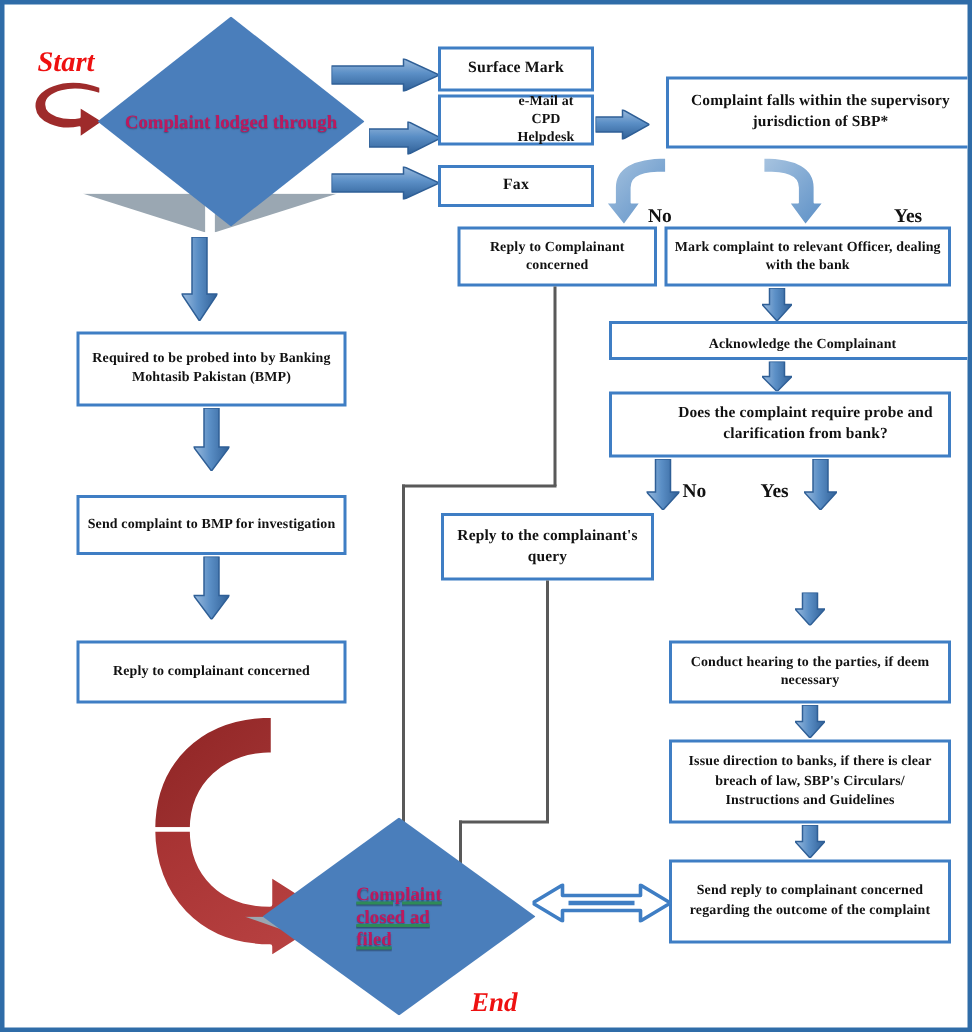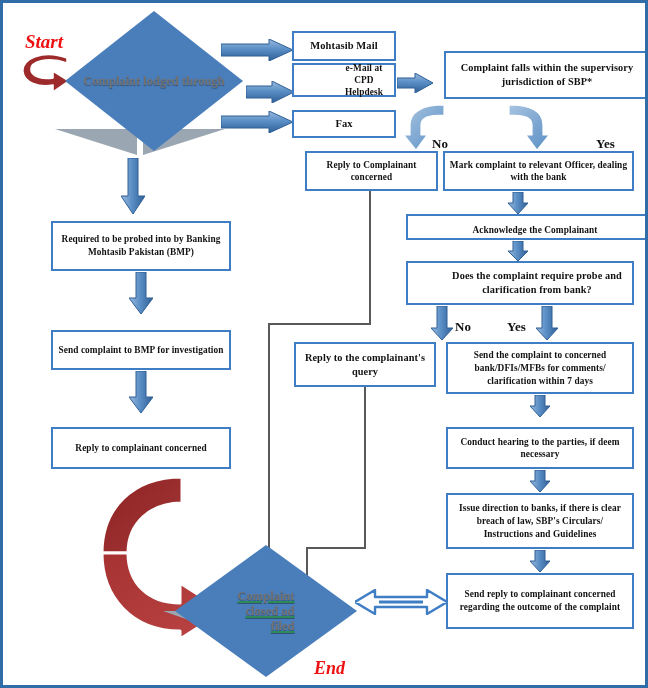--- a/index.html
+++ b/index.html
@@ -36,21 +36,21 @@
     box-sizing:border-box;
   }
   .diamond .dshape{
     position:absolute;inset:0;
     background:#4a7ebb;
     clip-path:polygon(50% 0,100% 50%,50% 100%,0 50%);
   }
   .diamond .dtext{
     position:absolute;inset:0;
     display:flex;align-items:center;justify-content:center;
-    color:#737373;font-weight:bold;text-align:right;
+    color:#be185d;font-weight:bold;text-align:left;
     line-height:15px;font-size:12.5px;
     text-shadow:0 1px 1px rgba(0,0,0,.35);
     z-index:3;
   }
   .dshadow{
     position:absolute;
     background:#9aa7b2;
     z-index:0;
   }
   
@@ -144,21 +144,21 @@
         <stop offset="0" stop-color="#9cbbdd"></stop>
             <stop offset=".45" stop-color="#5b8fc6"></stop>
             <stop offset="1" stop-color="#2f5f96"></stop>
       </linearGradient>
         </defs>
       <path d="M0 5 L48 5 L48 0 L72 11 L48 22 L48 17 L0 17 Z" fill="url(#ga3)" stroke="#2f5f96" stroke-width="1"></path>
     </svg>
   </div>
 
   <div class="box" style="left:289px;top:28px;width:104px;height:30px;font-size:10.5px;">
-    <span>Mohtasib Mail</span>
+    <span>Surface Mark</span>
   </div>
   <div class="box" style="left:289px;top:60px;width:104px;height:34px;padding-left:44px;">
     <span>e-Mail at CPD Helpdesk</span>
   </div>
   <div class="box" style="left:289px;top:107px;width:104px;height:28px;font-size:10.5px;">
     <span>Fax</span>
   </div>
 
   <div class="barrow" style="left:394px;top:70px;width:36px;height:20px;">
     <svg viewBox="0 0 36 20" preserveAspectRatio="none">
@@ -268,23 +268,20 @@
       <path d="M6 0 L16 0 L16 22 L22 22 L11 34 L0 22 L6 22 Z" fill="url(#gd4)" stroke="#2f5f96" stroke-width="1"></path>
     </svg>
   </div>
   <div class="lbl" style="left:452px;top:317px;">No</div>
   <div class="lbl" style="left:504px;top:317px;">Yes</div>
 
   <div class="box" style="left:291px;top:339px;width:142px;height:45px;font-size:10.3px;line-height:14px;">
     <span>Reply to the complainant's query</span>
   </div>
 
-  <div class="box" style="left:443px;top:339px;width:188px;height:52px;line-height:13px;">
-    <span>Send the complaint to concerned bank/DFIs/MFBs for comments/ clarification within 7 days</span>
-  </div>
 
   <div class="barrow" style="left:527px;top:392px;width:20px;height:22px;">
     <svg viewBox="0 0 20 22" preserveAspectRatio="none">
       <defs>
           <linearGradient id="gd5" x1="0" y1="0" x2="1" y2="0">
         <stop offset="0" stop-color="#9cbbdd"></stop>
             <stop offset=".45" stop-color="#5b8fc6"></stop>
             <stop offset="1" stop-color="#2f5f96"></stop>
       </linearGradient>
         </defs>

